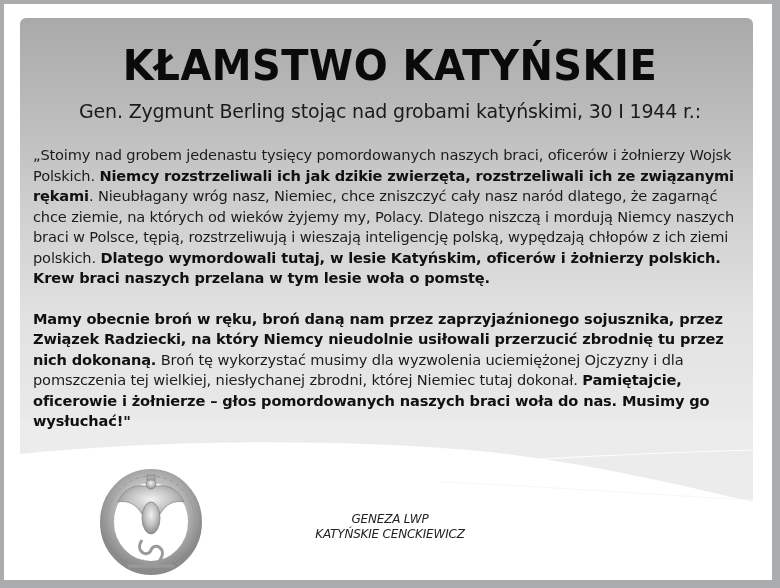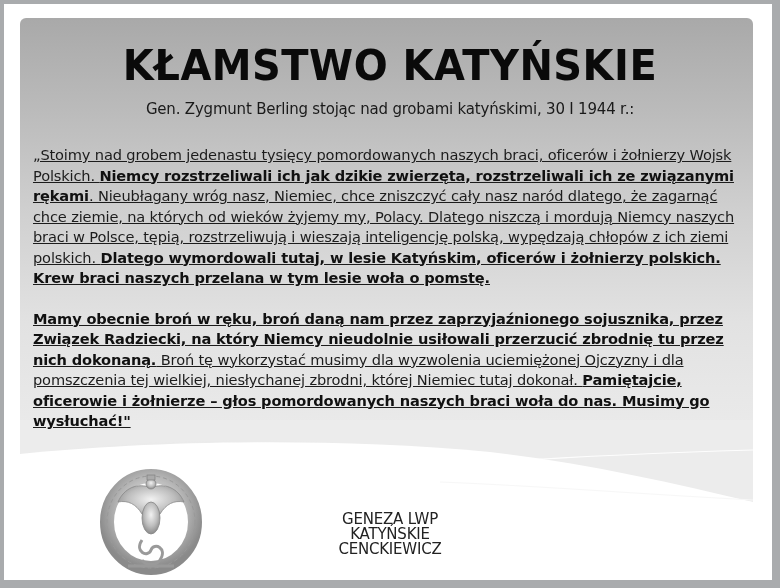--- a/index.html
+++ b/index.html
@@ -23,36 +23,35 @@
     position:absolute; left:20px; top:420px; width:733px; height:90px;
   }
   .title {
     position:absolute; left:0; width:780px; top:40px; text-align:center;
     font-family:"DejaVu Sans", sans-serif; font-weight:bold;
     font-size:43px; letter-spacing:0.5px; color:#0a0a0a;
     transform:scaleX(0.93);
   }
   .subtitle {
     position:absolute; left:0; width:780px; top:100px; text-align:center;
-    font-size:15px; color:#1a1a1a; letter-spacing:-0.2px;
+    font-size:19px; color:#1a1a1a; letter-spacing:-0.2px;
   }
   .body {
     position:absolute; left:33px; top:145px; width:722px;
     font-size:14.6px; line-height:20.5px; color:#1c1c1c;
     letter-spacing:-0.15px;
-    text-decoration:underline;
   }
   .body p { margin:0 0 20px 0; }
   .body b { color:#111; }
   .emblem {
     position:absolute; left:98px; top:462px; width:106px; height:114px;
   }
   .credits {
     position:absolute; left:300px; width:180px; top:512px; text-align:center;
-    font-size:15px; line-height:15px; color:#222; letter-spacing:-0.2px;
+    font-size:12px; line-height:15px; color:#222; letter-spacing:-0.2px;font-style:italic;
   }
 </style>
 </head>
 <body>
 
 <div class="slide"></div>
 <div class="panel"></div>
 
 <svg class="wave" viewBox="0 0 733 90" preserveAspectRatio="none">
   <path d="M0,34 L0,0 L733,0 L733,82 C600,70 480,30 300,22 C180,18 80,24 0,34 Z" fill="#ececec"></path>

